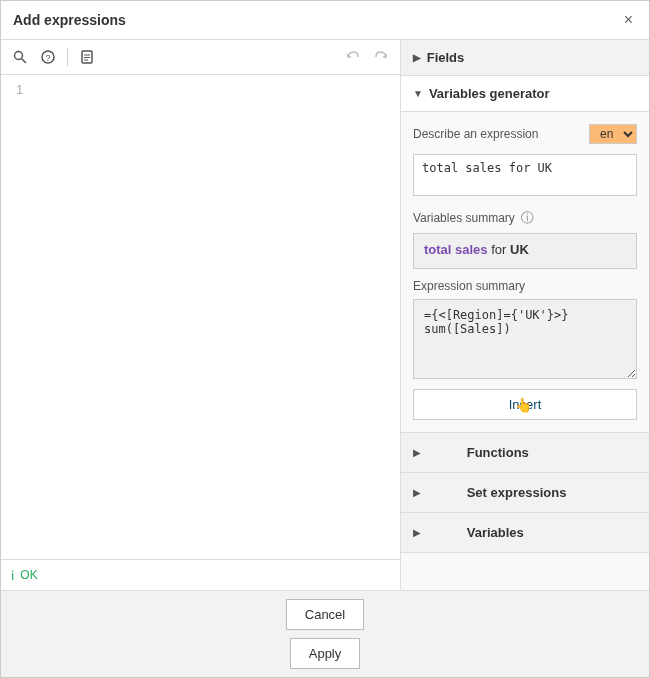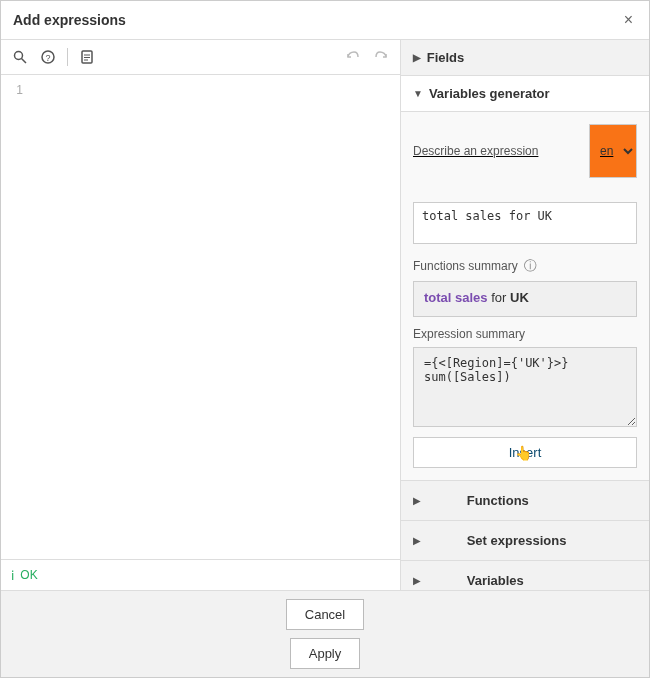--- a/index.html
+++ b/index.html
@@ -166,31 +166,30 @@
       padding: 12px;
       background: #f9f9f9;
       border-bottom: 1px solid #ddd;
     }
 
     
     .describe-row {
       display: flex;
       align-items: center;
       justify-content: space-between;
-      margin-bottom: 24px;
-      text-decoration: underline;
+      margin-bottom: 10px;
     }
     .describe-label {
       font-size: 12px;
       color: #555;
     }
     .lang-select {
       border: 1px solid #ccc;
-      background: #f97316;
-      padding: 18px 6px;
+      background: #fdba74;
+      padding: 1px 6px;
       font-size: 12px;
       cursor: pointer;
       color: #333;
     }
 
     
     .describe-input {
       width: 100%;
       border: 1px solid #ccc;
       padding: 6px 8px;
@@ -411,21 +410,21 @@
             <option value="fr">fr</option>
             <option value="es">es</option>
           </select>
         </div>
 
         
         <textarea class="describe-input" rows="2" style="">total sales for UK</textarea>
 
         
         <div class="summary-row">
-          <span class="summary-label">Functions summary</span>
+          <span class="summary-label">Variables summary</span>
           <span class="info-icon">ⓘ</span>
         </div>
         <div class="expression-summary-box">
           <span class="expr-highlight-purple">total sales</span>
           <span class="expr-highlight-normal"> for </span>
           <span class="expr-highlight-bold">UK</span>
         </div>
 
         
         <div class="preview-label">Expression summary</div>

